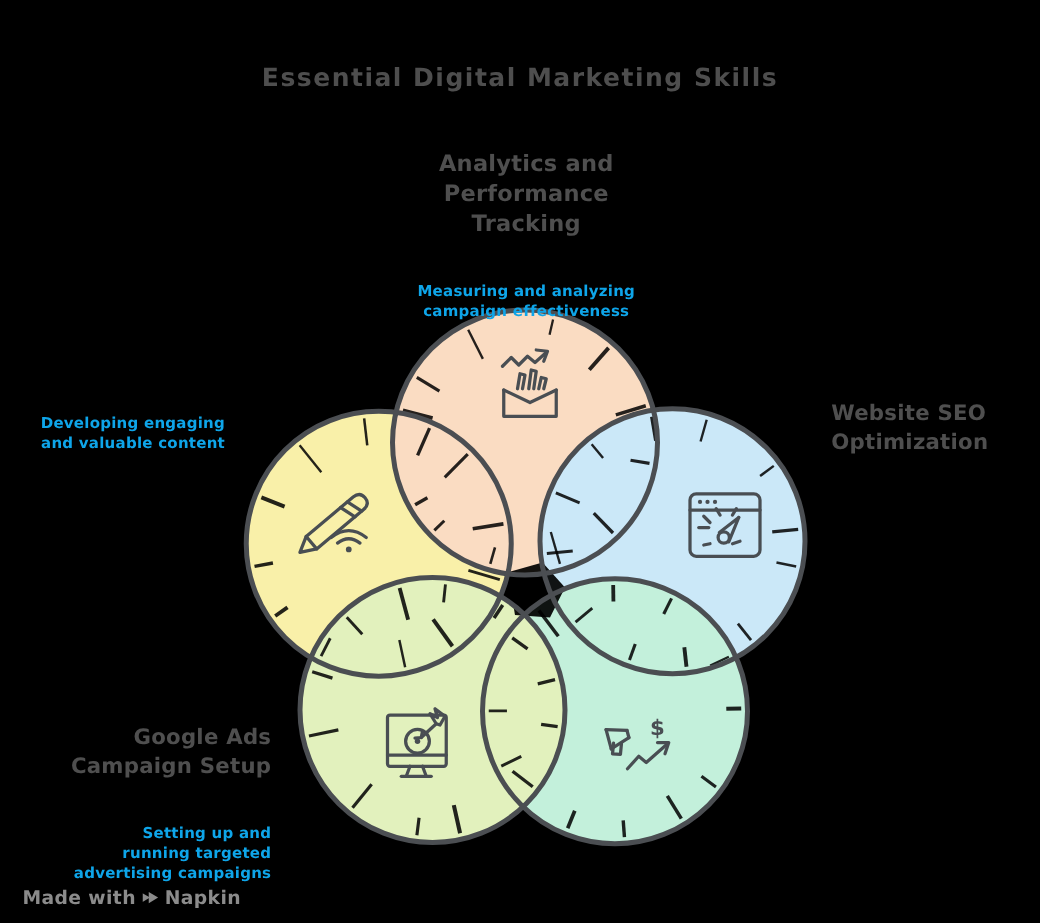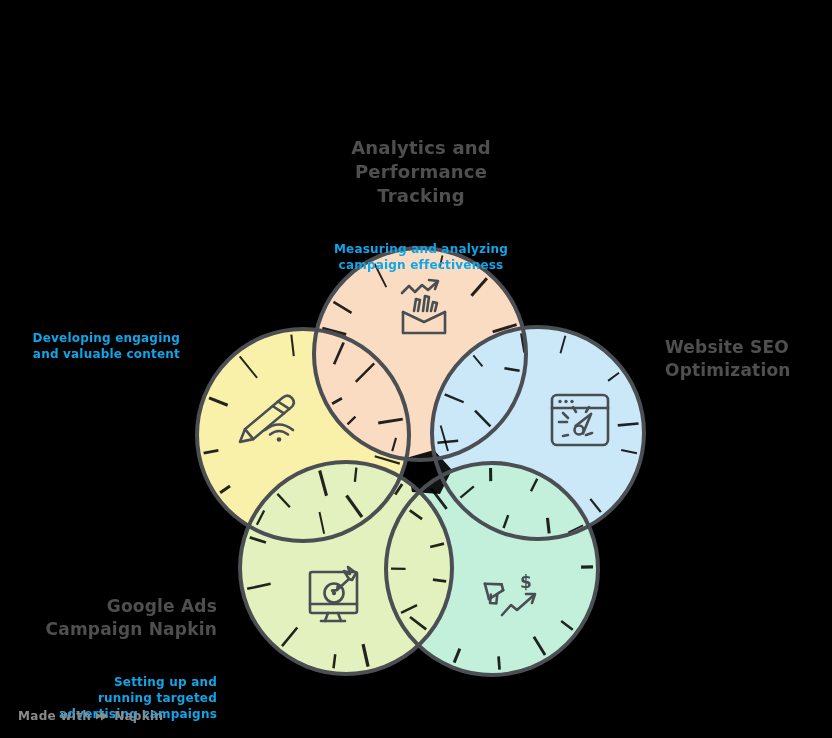--- a/index.html
+++ b/index.html
@@ -2,35 +2,35 @@
 <html><head>
 <meta charset="utf-8">
 <style>
   html,body{margin:0;padding:0;background:#000;}
   #stage{
     position:relative;width:832px;height:738px;background:#000;overflow:hidden;
     font-family:"DejaVu Sans","Liberation Sans",sans-serif;font-weight:bold;
   }
   #venn{position:absolute;left:0;top:0;}
   .tb{position:absolute;white-space:pre-line;}
-  .heading{font-size:17px;line-height:23px;color:#4f4f4f;letter-spacing:.2px;margin-top:16px;}
+  .heading{font-size:17px;line-height:23px;color:#4f4f4f;letter-spacing:.2px;}
   .desc{font-size:12px;line-height:16px;color:#0ea5e9;letter-spacing:.2px;margin-top:14px;}
   .align-r{text-align:right;}
   .align-l{text-align:left;}
   .align-c{text-align:center;}
   #title{position:absolute;top:50px;left:0;width:832px;text-align:center;
          font-size:20px;letter-spacing:1.2px;color:#4e4e4e;}
   #block-analytics{left:271px;top:101px;width:300px;}
   #block-analytics .heading{font-size:18px;line-height:24px;}
   #block-seo{left:665px;top:301px;width:165px;}
   #block-content{left:10px;top:297px;width:170px;}
   #block-google{left:27px;top:560px;width:190px;}
   #block-facebook{left:630px;top:562px;width:185px;}
   #watermark{position:absolute;left:18px;top:709px;display:flex;align-items:center;gap:5px;
-             font-size:12px;color:#8b8b8b;letter-spacing:.3px;justify-content:center;}
+             font-size:15px;color:#8b8b8b;letter-spacing:.3px;justify-content:center;}
   .outline{fill:none;stroke:#4b4e52;stroke-width:4;}
   .icon{fill:none;stroke:#494e53;stroke-width:2.6;stroke-linecap:round;stroke-linejoin:round;}
   .icon .fillpart{fill:#494e53;stroke:none;}
   .icon text{stroke:none;fill:#494e53;font-weight:bold;}
 </style>
 </head>
 <body>
 
 <div id="stage">
 
@@ -175,20 +175,21 @@
         <line x1="-13" y1="6" x2="3" y2="1"></line>
         <line x1="3" y1="-5" x2="3" y2="1"></line>
         <path d="M-4,4 L-7,12 L-13,10 L-10,2"></path>
       </g>
       <text x="11" y="-8" font-size="17" text-anchor="middle">$</text>
       <polyline points="-13,19 -4,9 2,14 19,-1"></polyline>
       <polyline points="11,-2 20,-2 17,7"></polyline>
     </g>
   </svg>
 
+  <div id="title">Essential Digital Marketing Skills</div>
 
   <div class="tb align-c" id="block-analytics">
     <div class="heading">Analytics and
 Performance
 Tracking</div>
     <div class="desc">Measuring and analyzing
 campaign effectiveness</div>
   </div>
 
   <div class="tb align-l" id="block-seo">
@@ -196,21 +197,21 @@
 Optimization</div>
   </div>
 
   <div class="tb align-r" id="block-content">
     <div class="desc">Developing engaging
 and valuable content</div>
   </div>
 
   <div class="tb align-r" id="block-google">
     <div class="heading">Google Ads
-Campaign Napkin</div>
+Campaign Setup</div>
     <div class="desc">Setting up and
 running targeted
 advertising campaigns</div>
   </div>
 
   <div class="tb align-l" id="block-facebook">
   </div>
 
   <div id="watermark">
     <span>Made with</span>

